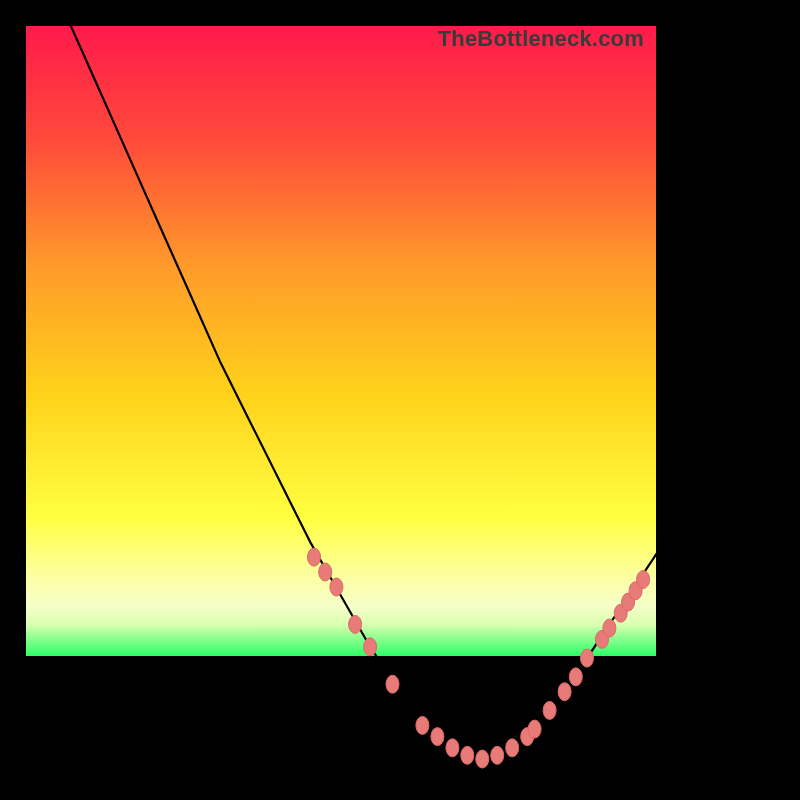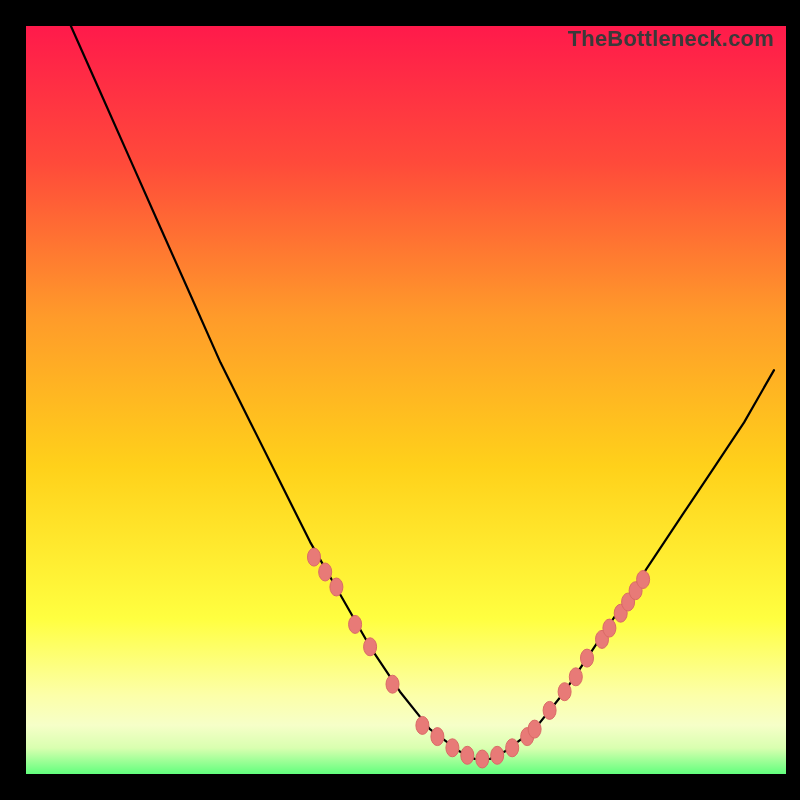--- a/index.html
+++ b/index.html
@@ -16,23 +16,24 @@
     left: 16px;
     top: 16px;
     width: 768px;
     height: 768px;
     background: #000;
   }
   .plot-area {
     position: absolute;
     left: 10px;
     top: 10px;
-    width: 760px;
+    width: 604px;
     height: 748px;
     overflow: hidden;
+    padding-left: 26px;
   }
   .gradient-bg {
     position: absolute;
     left: 0; top: 0; right: 0; bottom: 0;
   }
   .watermark {
     position: absolute;
     top: 0px;
     right: 12px;
     font-size: 22px;

